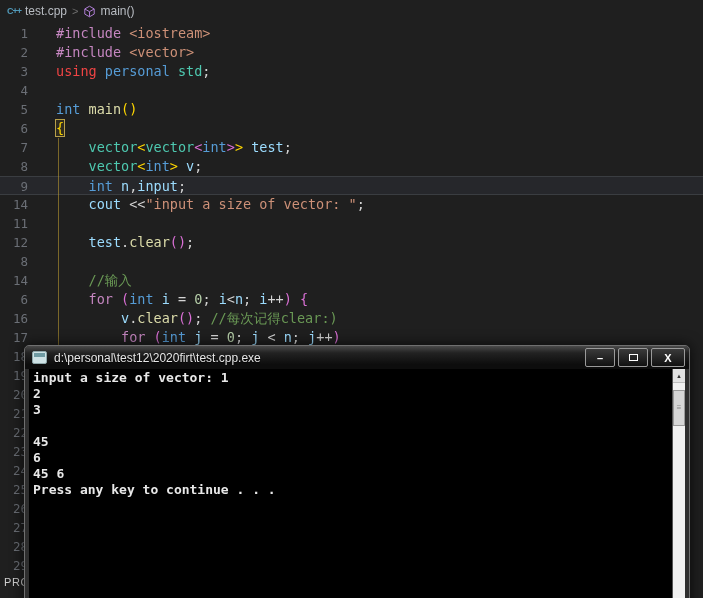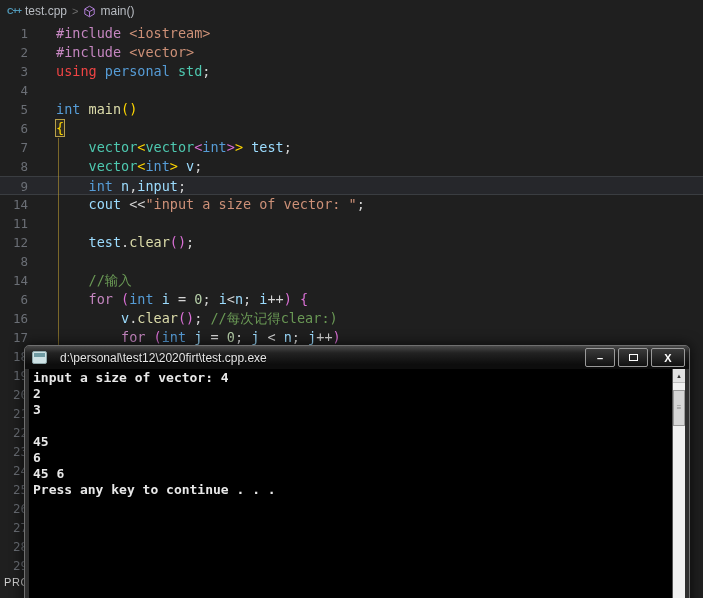--- a/index.html
+++ b/index.html
@@ -64,21 +64,21 @@
   }
   .console-app-icon {
     width:15px; height:13px; background:#cfe3e6; border:1px solid #8fa8ab;
     border-radius:2px; position:relative; flex:none;
   }
   .console-app-icon i {
     position:absolute; left:1px; top:1px; right:1px; height:4px;
     background:#6f9ba3; display:block;
   }
   #console-title {
-    color:#e6e6e6; font-size:12px; margin-left:13px; flex:1;
+    color:#e6e6e6; font-size:12px; margin-left:7px; flex:1;
     white-space:nowrap; overflow:hidden; text-shadow:0 1px 1px #000;
   }
   .win-btn {
     width:30px; height:19px; margin-left:3px; flex:none;
     border:1px solid #9a9a9a; border-radius:2px;
     background:linear-gradient(#3a3a3a,#111);
     color:#fff; display:flex; align-items:center; justify-content:center;
     font-size:11px; font-weight:bold; cursor:default;
   }
   .win-btn.close { width:34px; }
@@ -260,21 +260,21 @@
           <i></i>
         </span>
       <span id="console-title">d:\personal\test12\2020firt\test.cpp.exe</span>
       <span class="win-btn">–</span>
       <span class="win-btn">
           <span class="max-glyph"></span>
         </span>
       <span class="win-btn close">X</span>
     </div>
     <div id="console-client">
-      <div id="console-text"><div class="console-line">input a size of vector: 4</div><div class="console-line">2</div><div class="console-line">3</div><div class="console-line"></div><div class="console-line">45</div><div class="console-line">6</div><div class="console-line">45 6</div><div class="console-line">Press any key to continue . . .</div></div>
+      <div id="console-text"><div class="console-line">input a size of vector: 1</div><div class="console-line">2</div><div class="console-line">3</div><div class="console-line"></div><div class="console-line">45</div><div class="console-line">6</div><div class="console-line">45 6</div><div class="console-line">Press any key to continue . . .</div></div>
       <div id="console-scrollbar">
         <div class="sb-arrow">▲</div>
         <div class="sb-thumb">≡</div>
       </div>
     </div>
   </div>
 
 </div>
 
 </body></html>

